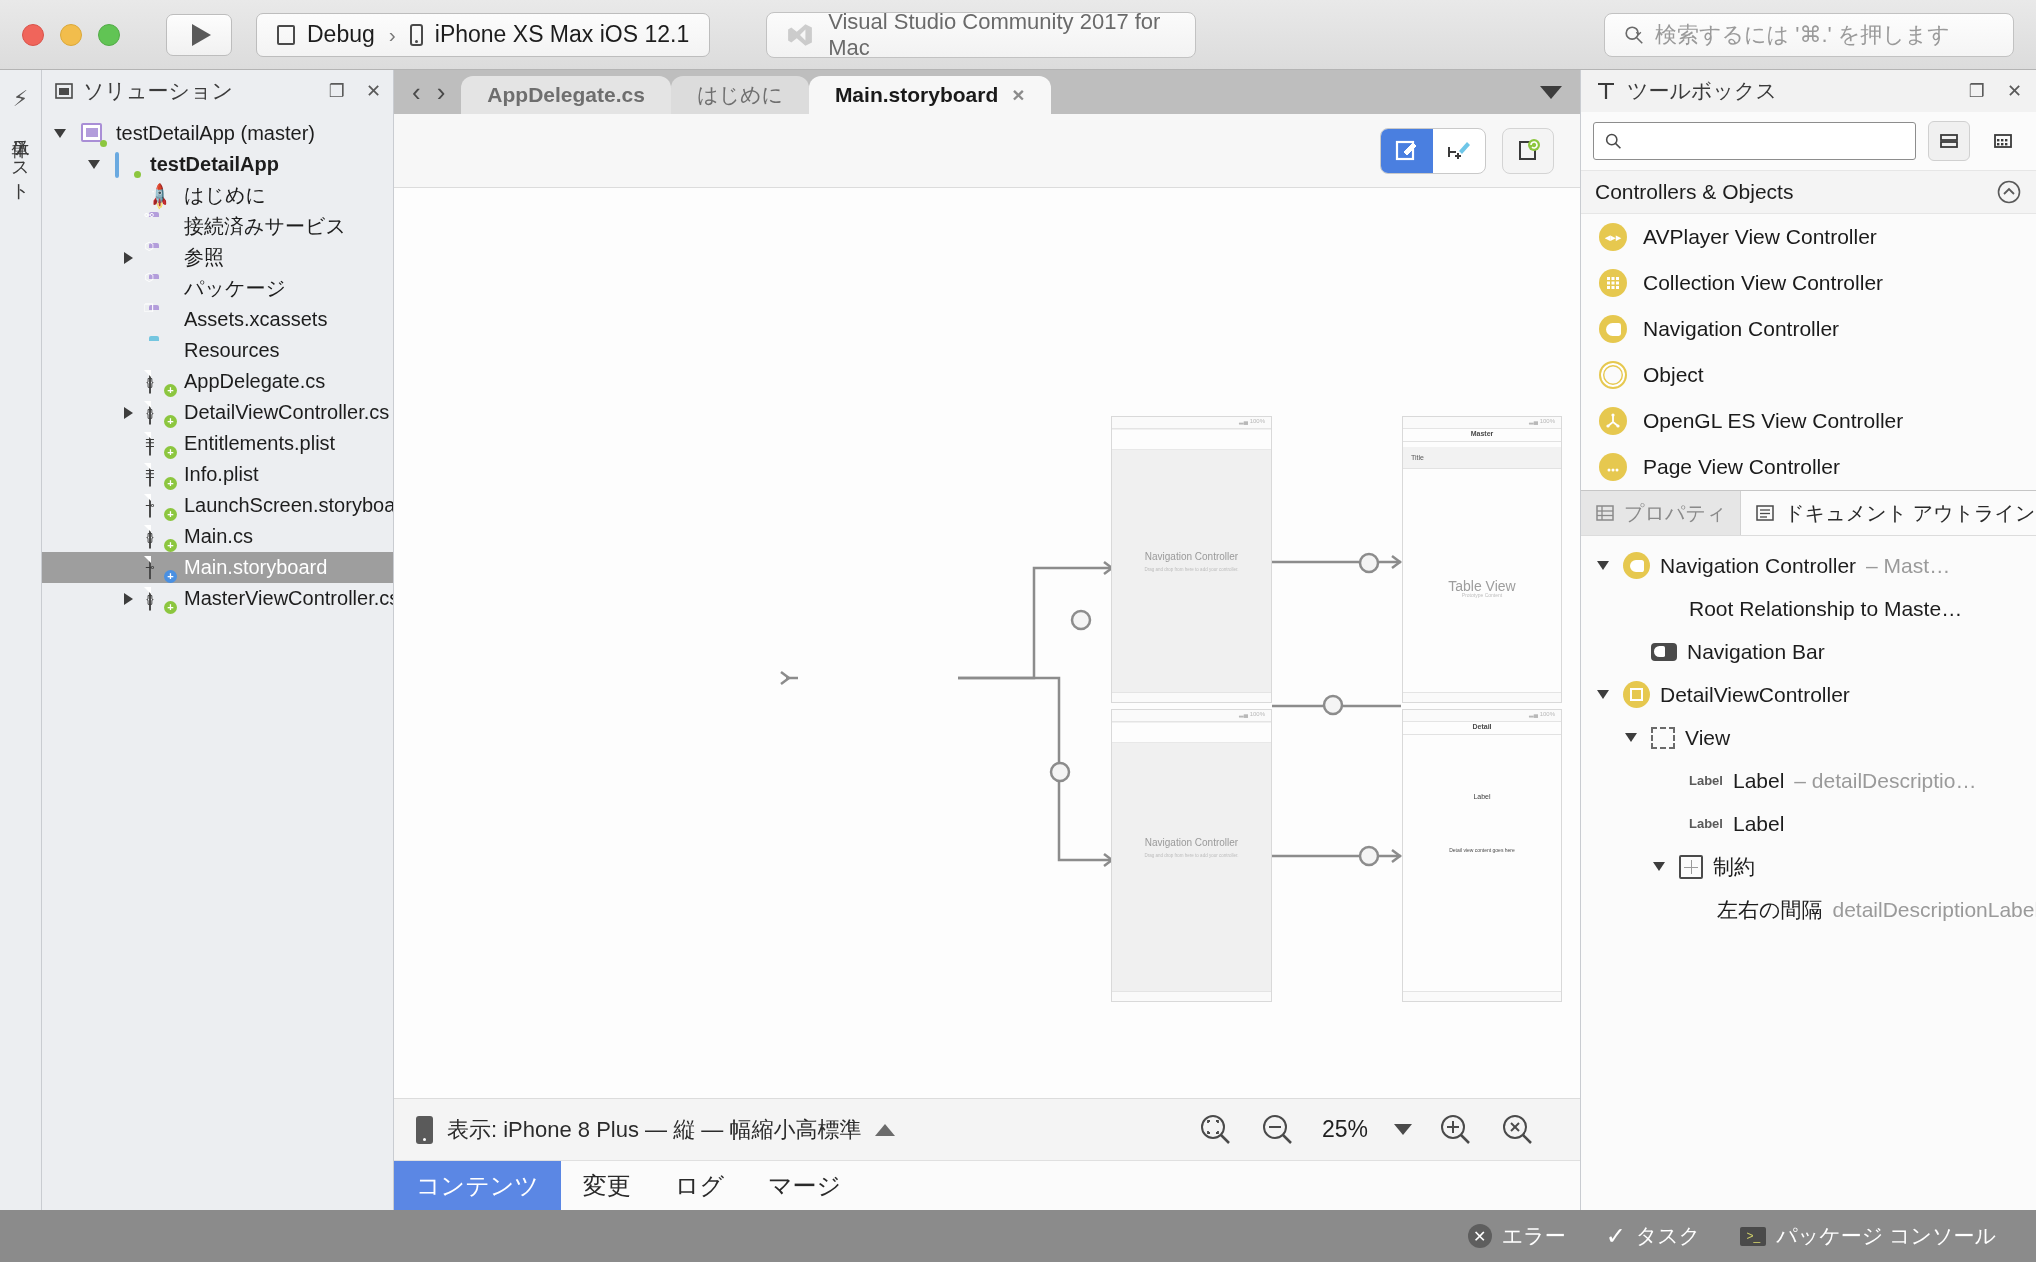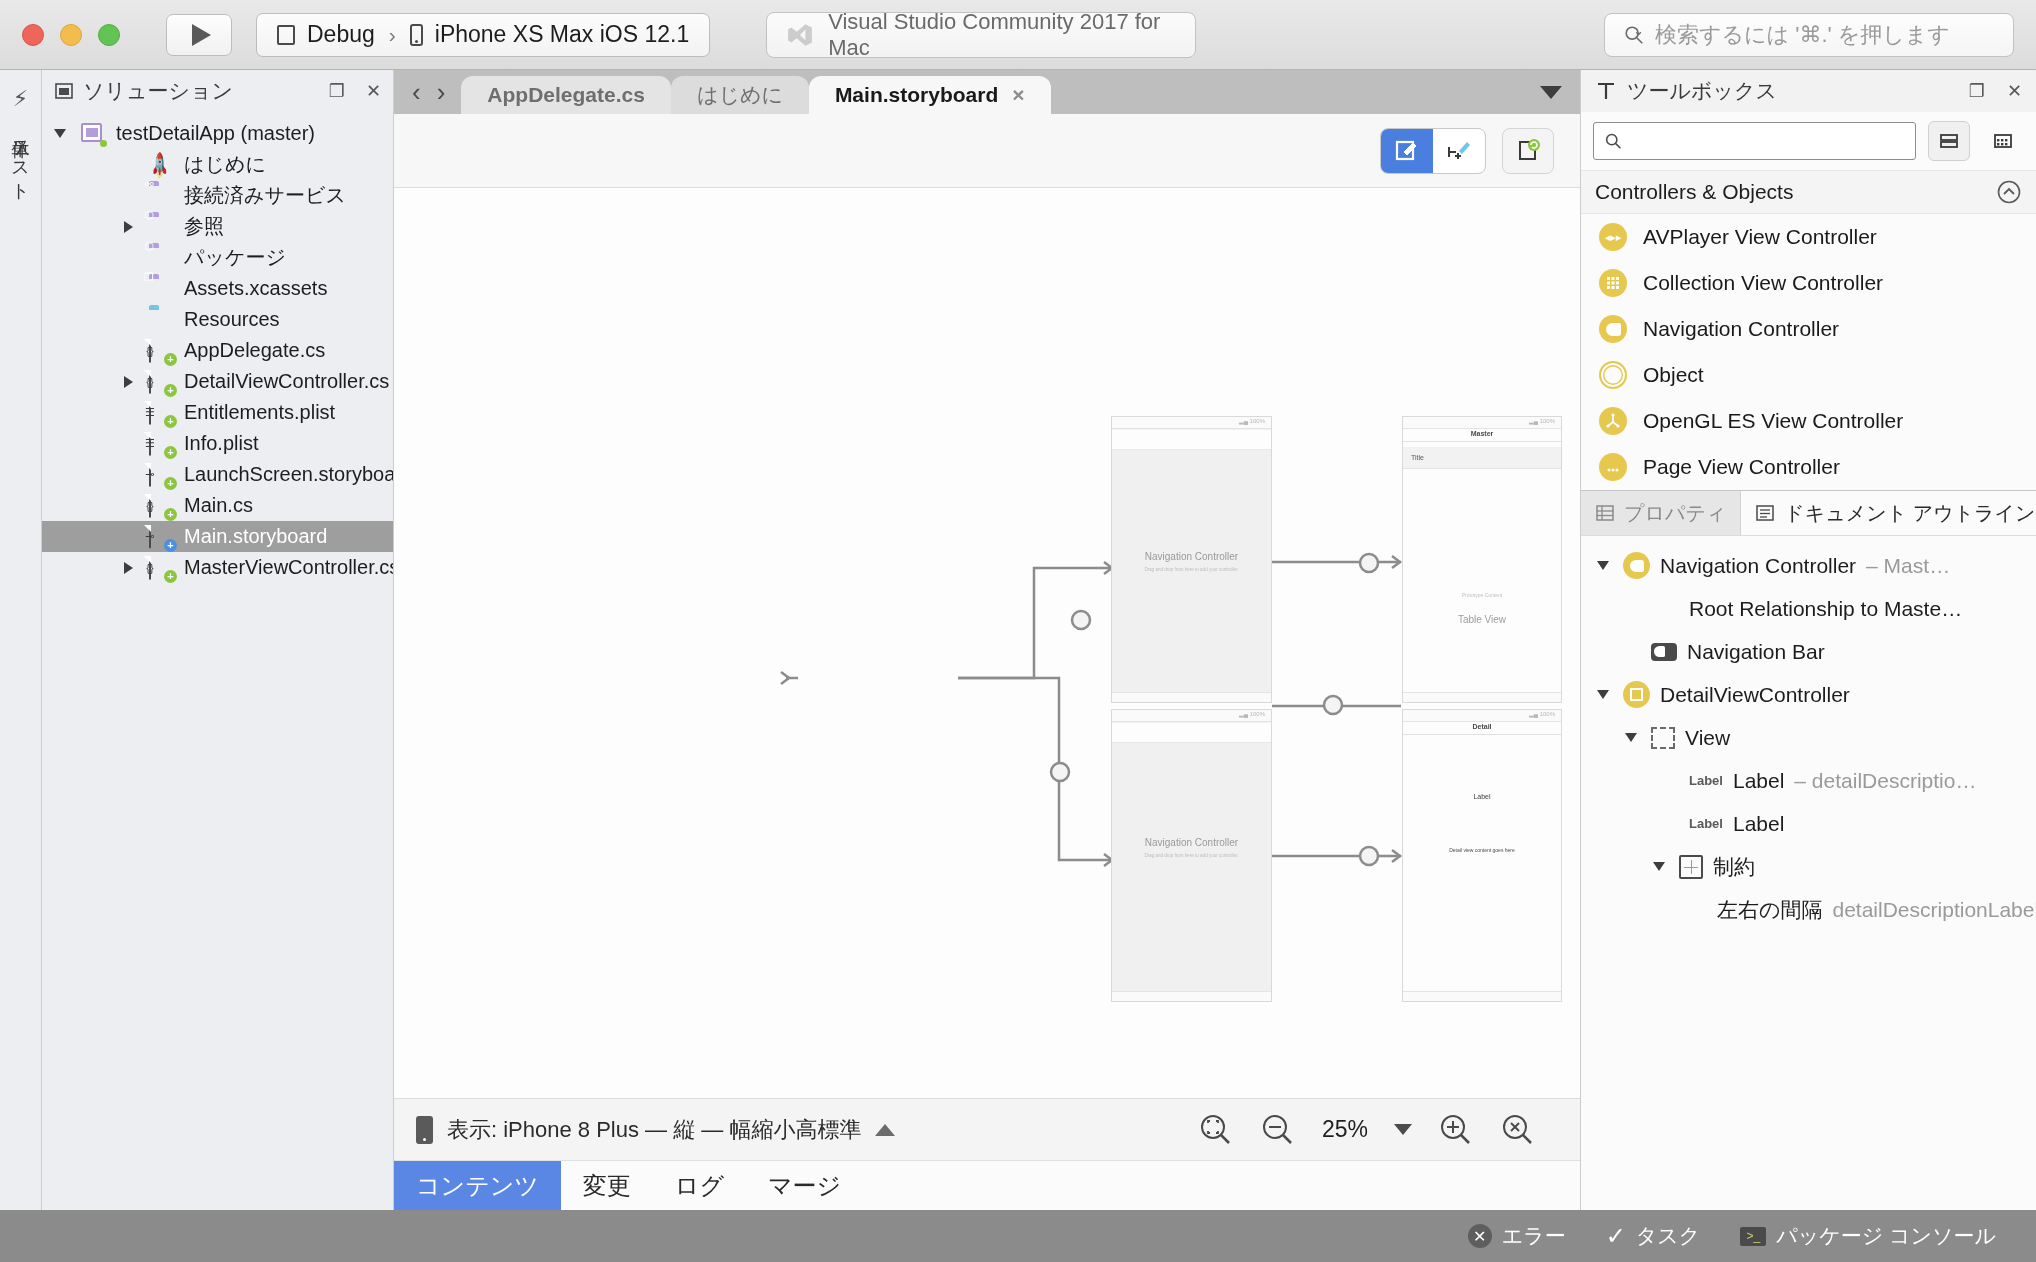--- a/index.html
+++ b/index.html
@@ -260,20 +260,27 @@
             <span class="tw">
               <i class="tri open"></i>
             </span>
             <span class="ti">
               <span class="projico">
                 <i></i>
               </span>
               <span class="badge-dot"></span>
             </span>
             <span class="tlabel">testDetailApp (master)</span>
+          </div>
+          <div class="trow" style="padding-left: 42px;">
+            <span class="tw">
+              <i class="tri open"></i>
+            </span>
+            <span class="ti"><span class="projico2"></span><span class="badge-dot"></span></span>
+            <span class="tlabel b">testDetailApp</span>
           </div>
           <div class="trow" style="padding-left: 76px;">
             <span class="tw"></span>
             <span class="ti"><span style="font-size:18px;transform:rotate(-45deg);display:inline-block;">🚀</span></span>
             <span class="tlabel">はじめに</span>
           </div>
           <div class="trow" style="padding-left: 76px;">
             <span class="tw"></span>
             <span class="ti"><span class="fold purple"><span class="gly">⚯</span></span></span>
             <span class="tlabel">接続済みサービス</span>
@@ -445,21 +452,21 @@
 
         <div class="sb" style="left:1008px;top:228px;width:160px;height:287px;background:#fdfdfd;">
           <div class="bar" style="top:0;">
             <span style="position:absolute;right:6px;top:0;font-size:6px;color:#b8b8b8;">▂▄ 100%</span>
           </div>
           <div class="lbl" style="top:13px;font-size:7px;color:#4a4a4a;font-weight:bold;">Master</div>
           <div style="position:absolute;left:0;right:0;top:24px;height:1px;background:#e2e2e2;"></div>
           <div style="position:absolute;left:0;right:0;top:30px;height:22px;background:#f2f2f2;border-bottom:1px solid #e2e2e2;">
             <span style="position:absolute;left:8px;top:7px;font-size:7px;color:#5a5a5a;">Title</span>
           </div>
-          <div class="lbl" style="top:161px;font-size:10px;color:#9d9d9d;margin-top:36px;">Table View</div>
+          <div class="lbl" style="top:161px;font-size:14px;color:#9d9d9d;">Table View</div>
           <div class="lbl" style="top:175px;font-size:5px;color:#c0c0c0;">Prototype Content</div>
           <div style="position:absolute;left:0;right:0;bottom:0;height:10px;background:#fafafa;border-top:1px solid #e4e4e4;"></div>
         </div>
 
         <div class="sb" style="left:1008px;top:521px;width:160px;height:293px;background:#fdfdfd;">
           <div class="bar" style="top:0;">
             <span style="position:absolute;right:6px;top:0;font-size:6px;color:#b8b8b8;">▂▄ 100%</span>
           </div>
           <div class="lbl" style="top:13px;font-size:7px;color:#4a4a4a;font-weight:bold;">Detail</div>
           <div style="position:absolute;left:0;right:0;top:24px;height:1px;background:#e2e2e2;"></div>

